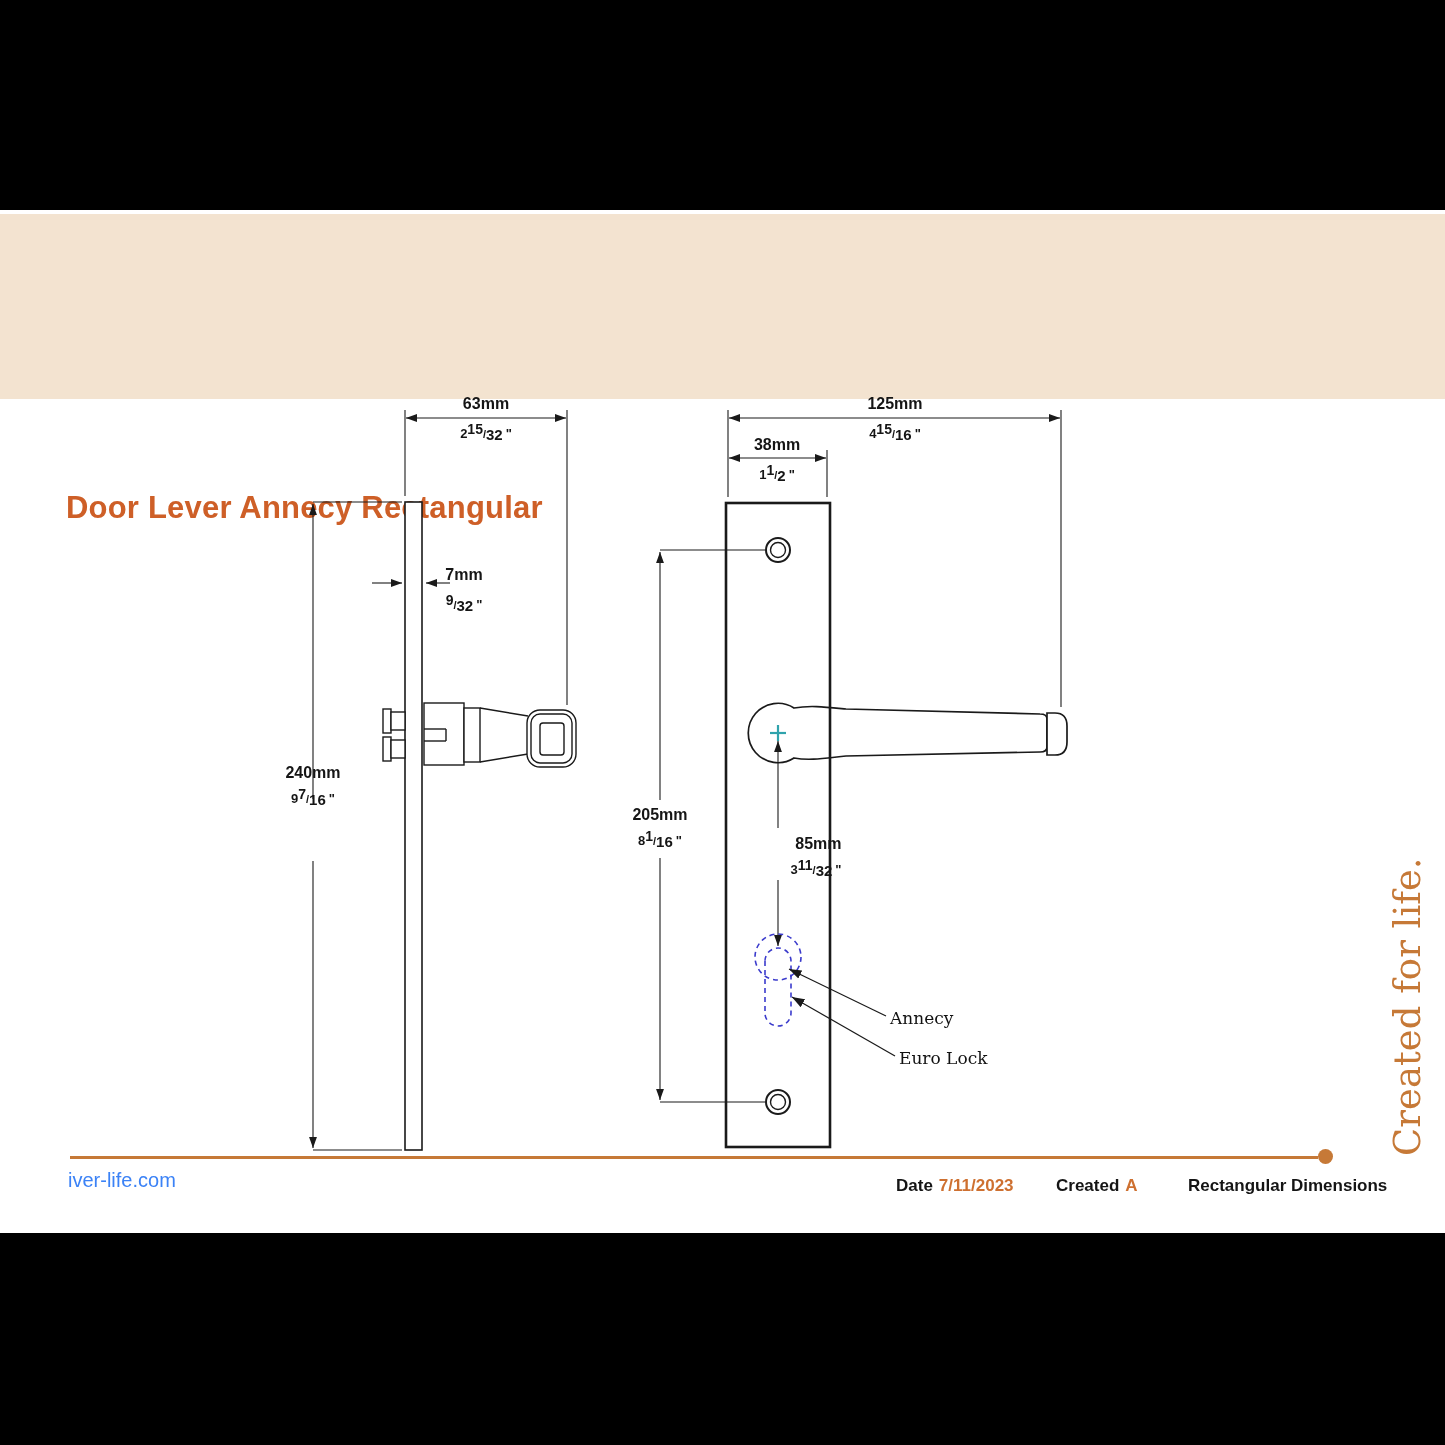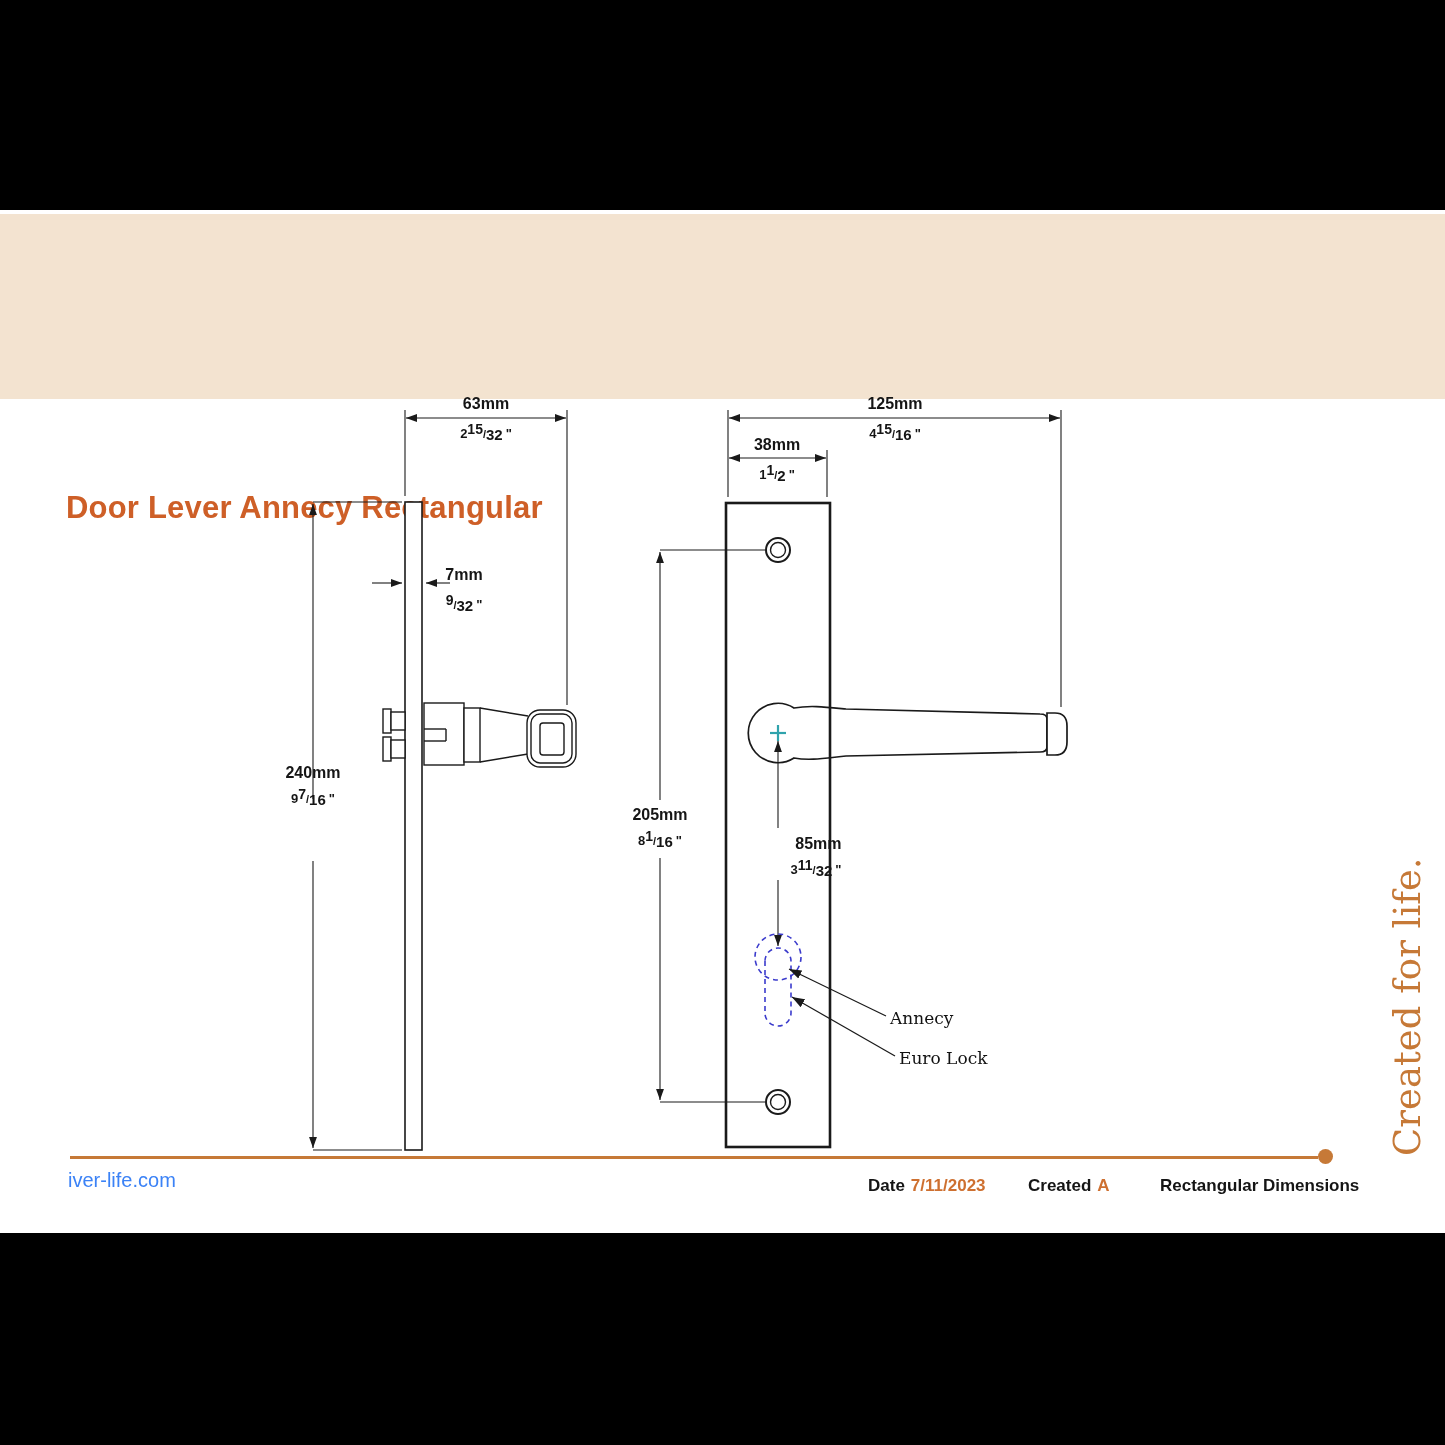--- a/index.html
+++ b/index.html
@@ -37,21 +37,21 @@
   
   .tagline{
     top:848px;right:16px;height:308px;display:flex;align-items:center;
     writing-mode:vertical-rl;transform:rotate(180deg);
     font-family:"DejaVu Serif", serif;font-size:37px;color:#C67937;
   }
   
   .rule{top:1156px;left:70px;width:1248px;height:3px;background:#C67937;}
   .rule-dot{top:1149px;left:1318px;width:15px;height:15px;border-radius:50%;background:#C67937;}
   .website{left:68px;top:1169px;font-size:20px;font-weight:normal;color:#3b82f6;}
-  .meta{top:1176px;font-size:17px;font-weight:bold;color:#151515;white-space:nowrap;}
+  .meta{top:1176px;font-size:17px;font-weight:bold;color:#151515;white-space:nowrap;margin-left:28px;}
   .meta .val{color:#CE7030;margin-left:6px;}
   .meta.date{left:868px;}
   .meta.revision{left:1028px;}
   .meta.note{left:1160px;}
 </style>
 </head>
 <body>
 
 <div class="abs bar top"></div>
 <div class="abs bar bottom"></div>

